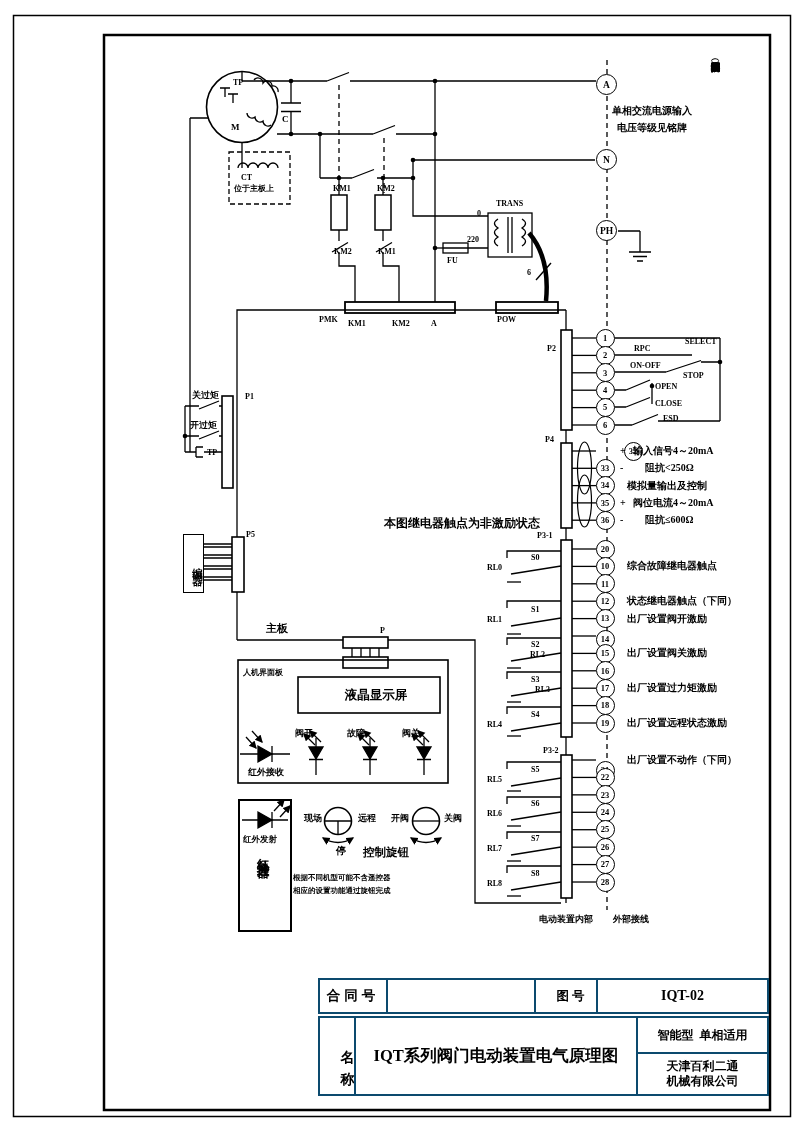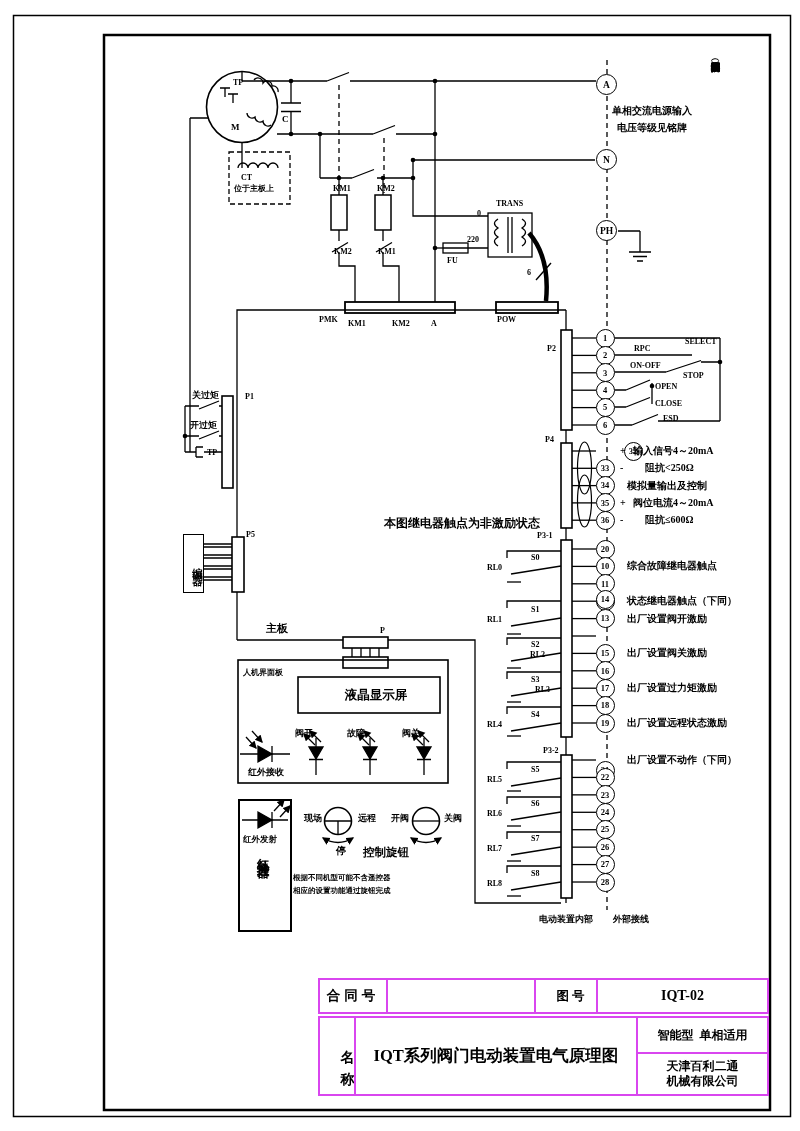--- a/index.html
+++ b/index.html
@@ -12,21 +12,21 @@
   .lb8{font-weight:bold;font-size:8px;line-height:1;white-space:pre;}
   .lb10{font-weight:bold;font-size:10px;line-height:1;white-space:pre;}
   .lb11{font-weight:bold;font-size:11px;line-height:1;white-space:pre;}
   .lb12{font-weight:bold;font-size:12px;line-height:1;white-space:pre;}
   .term{width:19px;height:19px;border:1.5px solid #000;border-radius:50%;background:#fff;
         display:flex;align-items:center;justify-content:center;font-size:8.5px;font-weight:bold;line-height:1;box-sizing:border-box;}
   .node{width:21px;height:21px;border:1.6px solid #000;border-radius:50%;background:#fff;
         display:flex;align-items:center;justify-content:center;font-size:9.5px;font-weight:bold;box-sizing:border-box;}
   .vtext{writing-mode:vertical-rl;text-orientation:upright;font-weight:bold;line-height:1.05;}
   .box{border:1.8px solid #000;box-sizing:border-box;background:transparent;}
-  .cell{border:2px solid #d946ef;box-sizing:border-box;background:#fff;display:flex;
+  .cell{border:2px solid #0c4a6e;box-sizing:border-box;background:#fff;display:flex;
         align-items:center;justify-content:center;font-weight:bold;}
 </style>
 </head>
 <body>
 
 <div class="stage">
 
 <svg id="schematic" width="800" height="1131" viewBox="0 0 800 1131">
   <defs>
     <marker id="arr" markerWidth="7" markerHeight="7" refX="5" refY="3" orient="auto-start-reverse">
@@ -367,21 +367,21 @@
       <div class="lb10" style="left: 620px; top: 515.2px;">-</div>
       <div class="lb10" style="left: 645px; top: 515.2px;">阻抗≤600Ω</div>
       <div class="term" style="left: 595.5px; top: 539.5px;">20</div>
       <div class="term" style="left: 595.5px; top: 556.9px;">10</div>
       <div class="lb10" style="left: 627px; top: 561.4px;">综合故障继电器触点</div>
       <div class="term" style="left: 595.5px; top: 574.3px;">11</div>
       <div class="term" style="left: 595.5px; top: 591.7px;">12</div>
       <div class="lb10" style="left: 627px; top: 596.2px;">状态继电器触点（下同）</div>
       <div class="term" style="left: 595.5px; top: 609.1px;">13</div>
       <div class="lb10" style="left: 627px; top: 613.6px;">出厂设置阀开激励</div>
-      <div class="term" style="left: 595.5px; top: 590px; text-align: right;">14</div>
+      <div class="term" style="left: 595.5px; top: 630px; text-align: right;">14</div>
       <div class="term" style="left: 595.5px; top: 643.9px;">15</div>
       <div class="lb10" style="left: 627px; top: 648.4px;">出厂设置阀关激励</div>
       <div class="term" style="left: 595.5px; top: 661.3px;">16</div>
       <div class="term" style="left: 595.5px; top: 678.7px;">17</div>
       <div class="lb10" style="left: 627px; top: 683.2px;">出厂设置过力矩激励</div>
       <div class="term" style="left: 595.5px; top: 696.1px;">18</div>
       <div class="term" style="left: 595.5px; top: 713.5px;">19</div>
       <div class="lb10" style="left: 627px; top: 718px;">出厂设置远程状态激励</div>
       <div class="term" style="left: 595.5px; top: 761px;">21</div>
       <div class="lb10" style="left: 627px; top: 755px;">出厂设置不动作（下同）</div>

